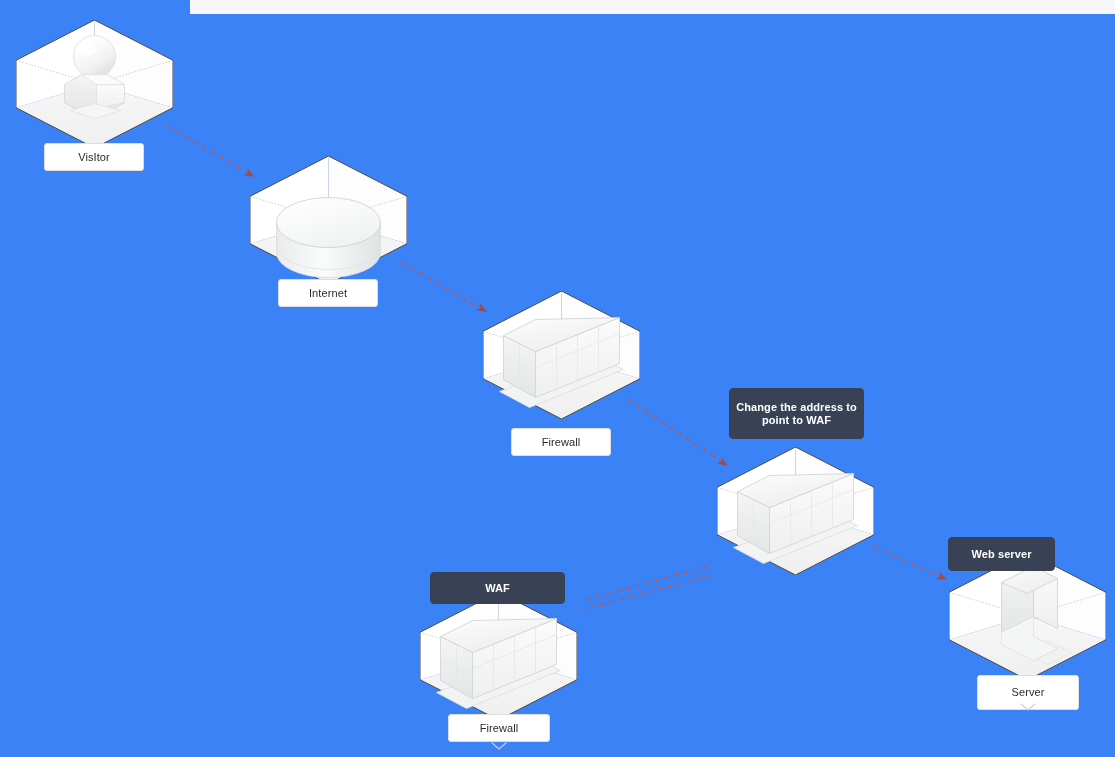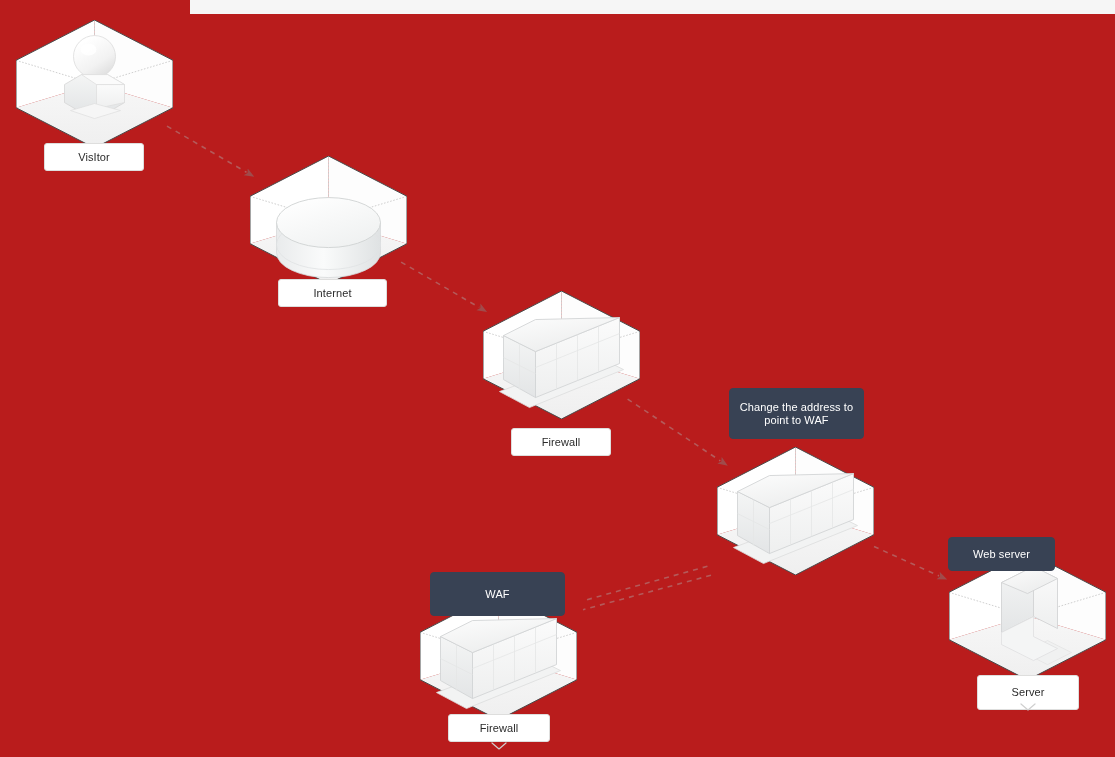--- a/index.html
+++ b/index.html
@@ -6,21 +6,21 @@
   html, body {
     margin: 0;
     padding: 0;
     background: #f4f4f4;
     font-family: "Liberation Sans", sans-serif;
   }
   #canvas {
     position: relative;
     width: 1115px;
     height: 757px;
-    background: #b91c1c;
+    background: #3b82f6;
     overflow: hidden;
   }
   #topband {
     position: absolute;
     left: 190px;
     top: 0;
     width: 925px;
     height: 14px;
     background: #f6f6f6;
   }
@@ -59,20 +59,21 @@
     border: 1px solid #dededd;
     border-radius: 3px;
     color: #2b2b2b;
     box-shadow: 0 0 0 0 rgba(0,0,0,0);
   }
   .label.dark {
     background: #384254;
     border: 1px solid #384254;
     border-radius: 4px;
     color: #ffffff;
+    font-weight: bold;
   }
   .chev {
     position: absolute;
     z-index: 5;
     width: 16px;
     height: 9px;
     pointer-events: none;
   }
 </style>
 </head>
@@ -242,25 +243,25 @@
             <path d="M -26 14 L -26 -36 L 6 -52 L 6 -2 Z" fill="url(#gWallLeft)" stroke="#d2d4d5" stroke-width="0.9"></path>
             <path d="M 6 -2 L 6 -52 L 30 -40 L 30 10 Z" fill="url(#gWallRight)" stroke="#d2d4d5" stroke-width="0.9"></path>
             <path d="M -26 -36 L 6 -52 L 30 -40 L 0 -25 Z" fill="url(#gWallTop)" stroke="#d2d4d5" stroke-width="0.9"></path>
             <path d="M -26 14 L 6 -2 L 6 18 L 30 30 L 6 42 L -26 26 Z" fill="#f4f5f5" stroke="#dfe0e1" stroke-width="0.8"></path>
           </g>
         </svg></div>
     </div>
 
   <div id="labels-layer">
       <div class="label light" style="left: 44px; top: 143px; width: 100px; height: 28px;">VisItor</div>
-      <div class="label light" style="left: 278px; top: 279px; width: 109px; height: 28px;">Internet</div>
+      <div class="label light" style="left: 278px; top: 279px; width: 100px; height: 28px;">Internet</div>
       <div class="label light" style="left: 511px; top: 428px; width: 100px; height: 28px;">Firewall</div>
       <div class="label dark" style="left: 729px; top: 388px; width: 135px; height: 51px;">Change the address to
 point to WAF</div>
-      <div class="label dark" style="left: 430px; top: 572px; width: 135px; height: 44px;">WAF</div>
+      <div class="label dark" style="left: 430px; top: 572px; width: 135px; height: 32px;">WAF</div>
       <div class="label light" style="left: 448px; top: 714px; width: 102px; height: 28px;">Firewall</div>
       <div class="label dark" style="left: 948px; top: 537px; width: 107px; height: 34px;">Web server</div>
       <div class="label light" style="left: 977px; top: 675px; width: 102px; height: 35px;">Server</div>
     </div>
 
 <svg width="16" height="9" viewBox="0 0 16 9" class="chev" style="left: 1020px; top: 703px;">
       <path d="M1 1 L8 7 L15 1" fill="none" stroke="#cfcfcf" stroke-width="1.2" stroke-linecap="round" stroke-linejoin="round"></path>
     </svg>
     <svg width="16" height="9" viewBox="0 0 16 9" class="chev" style="left: 491px; top: 742px;">
       <path d="M1 1 L8 7 L15 1" fill="none" stroke="#cfcfcf" stroke-width="1.2" stroke-linecap="round" stroke-linejoin="round"></path>

